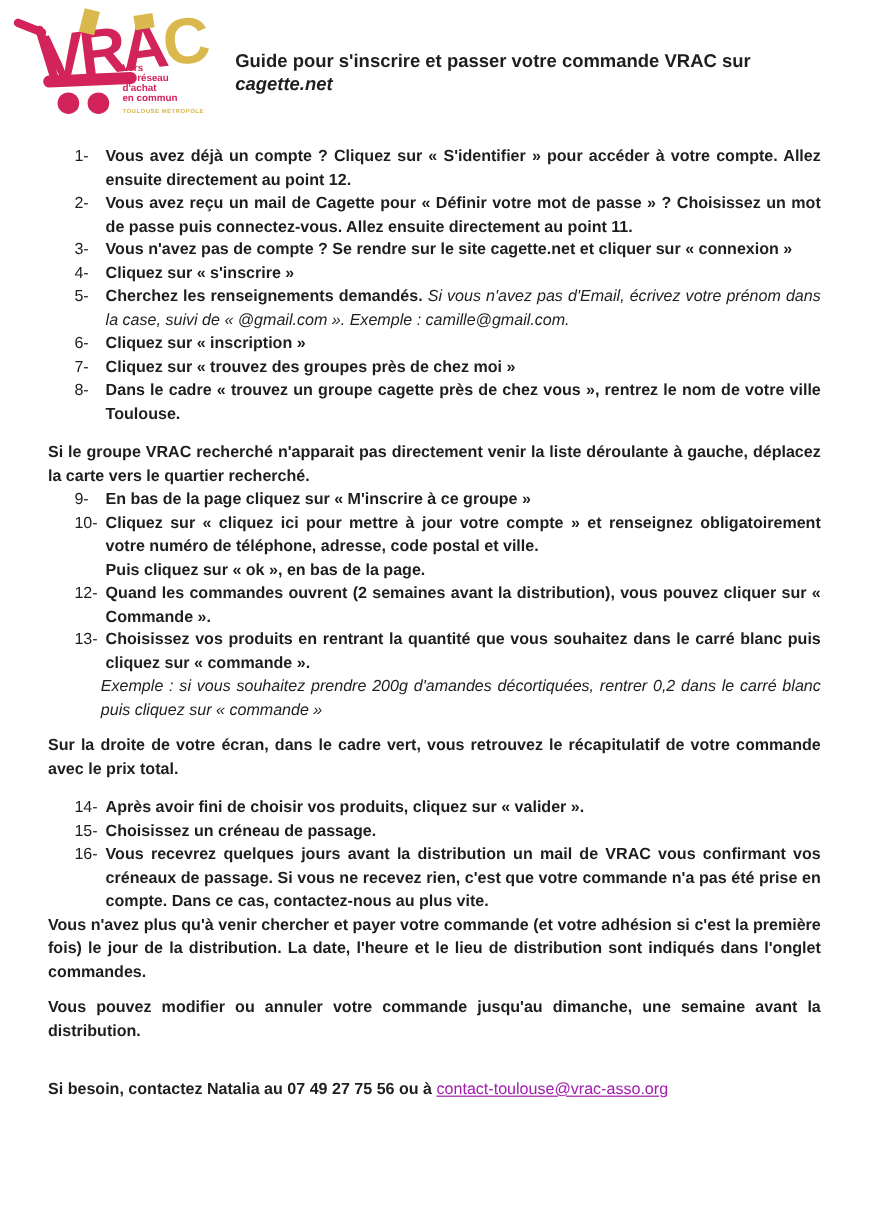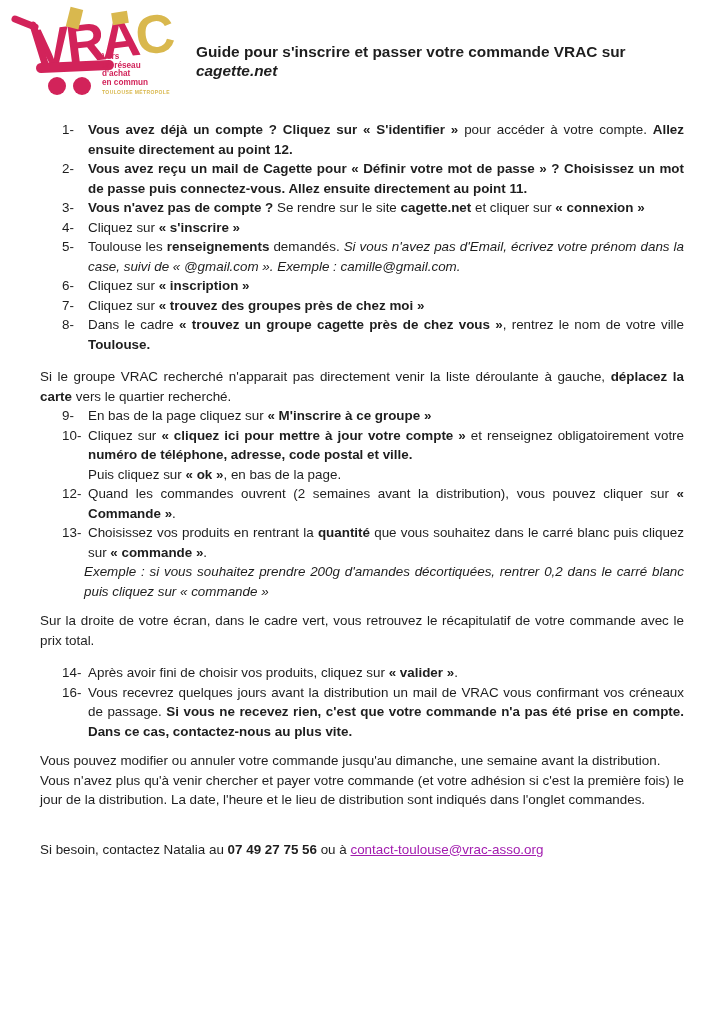--- a/index.html
+++ b/index.html
@@ -20,21 +20,21 @@
   .blk{text-align:justify;}
   .p{margin:0;}
   .li{display:flex;margin-left:22px;}
   .num{width:26px;flex:none;}
   .litext{flex:1;text-align:justify;}
   .cont{margin-left:48px;}
   .example{font-style:italic;margin-left:44px;}
   .gap-s{margin-top:10px;}
   .gap-m{margin-top:13px;}
   .gap-l{margin-top:30px;}
-  .s-r{font-weight:normal;}
+  .s-r{font-weight:bold;}
   .s-b{font-weight:bold;}
   .s-i{font-style:italic;}
   .s-bi{font-weight:bold;font-style:italic;}
   .s-link{color:#a21caf;text-decoration:underline;}
 </style>
 </head>
 <body>
 
 <div class="page">
 
@@ -83,21 +83,21 @@
       <div class="blk li">
         <span class="num">3-</span>
         <div class="litext"><span class="s-b">Vous n'avez pas de compte ? </span><span class="s-r">Se rendre sur le site </span><span class="s-b">cagette.net</span><span class="s-r"> et cliquer sur </span><span class="s-b">« connexion »</span></div>
       </div>
       <div class="blk li">
         <span class="num">4-</span>
         <div class="litext"><span class="s-r">Cliquez sur </span><span class="s-b">« s'inscrire »</span></div>
       </div>
       <div class="blk li">
         <span class="num">5-</span>
-        <div class="litext"><span class="s-r">Toulouse les </span><span class="s-b">renseignements</span><span class="s-r"> demandés. </span><span class="s-i">Si vous n'avez pas d'Email, écrivez votre prénom dans la case, suivi de « @gmail.com ». Exemple : camille@gmail.com.</span></div>
+        <div class="litext"><span class="s-r">Cherchez les </span><span class="s-b">renseignements</span><span class="s-r"> demandés. </span><span class="s-i">Si vous n'avez pas d'Email, écrivez votre prénom dans la case, suivi de « @gmail.com ». Exemple : camille@gmail.com.</span></div>
       </div>
       <div class="blk li">
         <span class="num">6-</span>
         <div class="litext"><span class="s-r">Cliquez sur </span><span class="s-b">« inscription »</span></div>
       </div>
       <div class="blk li">
         <span class="num">7-</span>
         <div class="litext"><span class="s-r">Cliquez sur </span><span class="s-b">« trouvez des groupes près de chez moi »</span></div>
       </div>
       <div class="blk li">
@@ -122,21 +122,25 @@
         <span class="num">13-</span>
         <div class="litext"><span class="s-r">Choisissez vos produits en rentrant la </span><span class="s-b">quantité</span><span class="s-r"> que vous souhaitez dans le carré blanc puis cliquez sur </span><span class="s-b">« commande »</span><span class="s-r">.</span></div>
       </div>
       <div class="blk example"><span class="s-i">Exemple : si vous souhaitez prendre 200g d'amandes décortiquées, rentrer 0,2 dans le carré blanc puis cliquez sur « commande »</span></div>
       <div class="blk p gap-s"><span class="s-r">Sur la droite de votre écran, dans le cadre vert, vous retrouvez le récapitulatif de votre commande avec le prix total.</span></div>
       <div class="blk li gap-m">
         <span class="num">14-</span>
         <div class="litext"><span class="s-r">Après avoir fini de choisir vos produits, cliquez sur </span><span class="s-b">« valider »</span><span class="s-r">.</span></div>
       </div>
       <div class="blk li">
+        <span class="num">15-</span>
+        <div class="litext"><span class="s-r">Choisissez un créneau de passage.</span></div>
+      </div>
+      <div class="blk li">
         <span class="num">16-</span>
         <div class="litext"><span class="s-r">Vous recevrez quelques jours avant la distribution un mail de VRAC vous confirmant vos créneaux de passage. </span><span class="s-b">Si vous ne recevez rien, c'est que votre commande n'a pas été prise en compte. Dans ce cas, contactez-nous au plus vite.</span></div>
       </div>
+      <div class="blk p"><span class="s-r">Vous n'avez plus qu'à venir chercher et payer votre commande (et votre adhésion si c'est la première fois) le jour de la distribution. La date, l'heure et le lieu de distribution sont indiqués dans l'onglet commandes.</span></div>
       <div class="blk p gap-s"><span class="s-r">Vous pouvez modifier ou annuler votre commande jusqu'au dimanche, une semaine avant la distribution.</span></div>
-      <div class="blk p"><span class="s-r">Vous n'avez plus qu'à venir chercher et payer votre commande (et votre adhésion si c'est la première fois) le jour de la distribution. La date, l'heure et le lieu de distribution sont indiqués dans l'onglet commandes.</span></div>
       <div class="blk p gap-l"><span class="s-r">Si besoin, contactez Natalia au </span><span class="s-b">07 49 27 75 56</span><span class="s-r"> ou à </span><span class="s-link">contact-toulouse@vrac-asso.org</span></div>
     </div>
 
 </div>
 
 </body></html>

